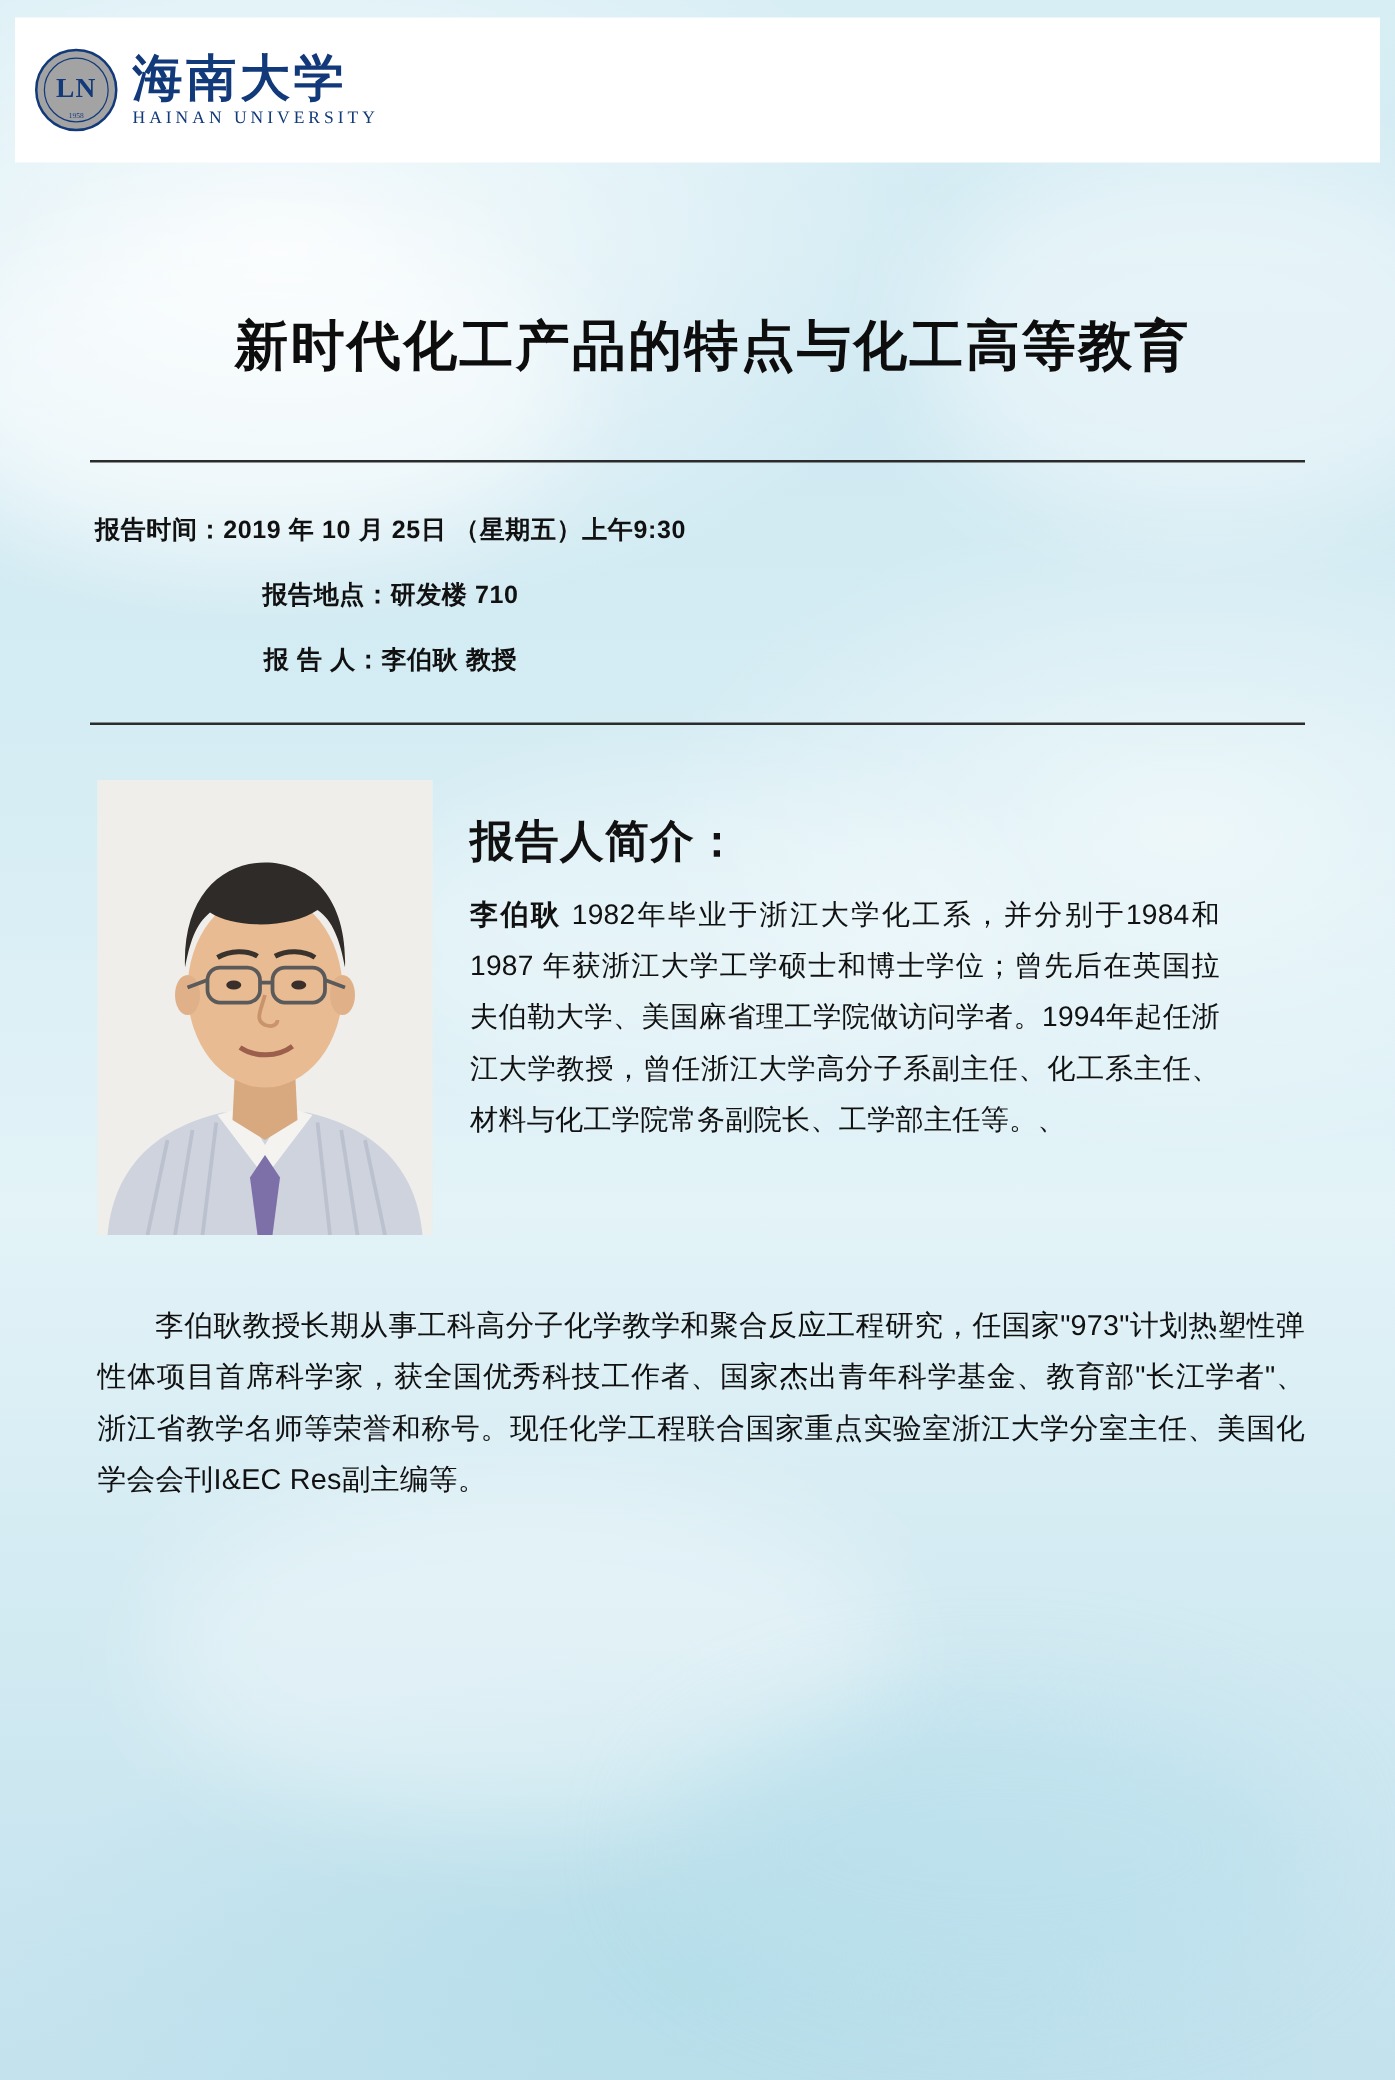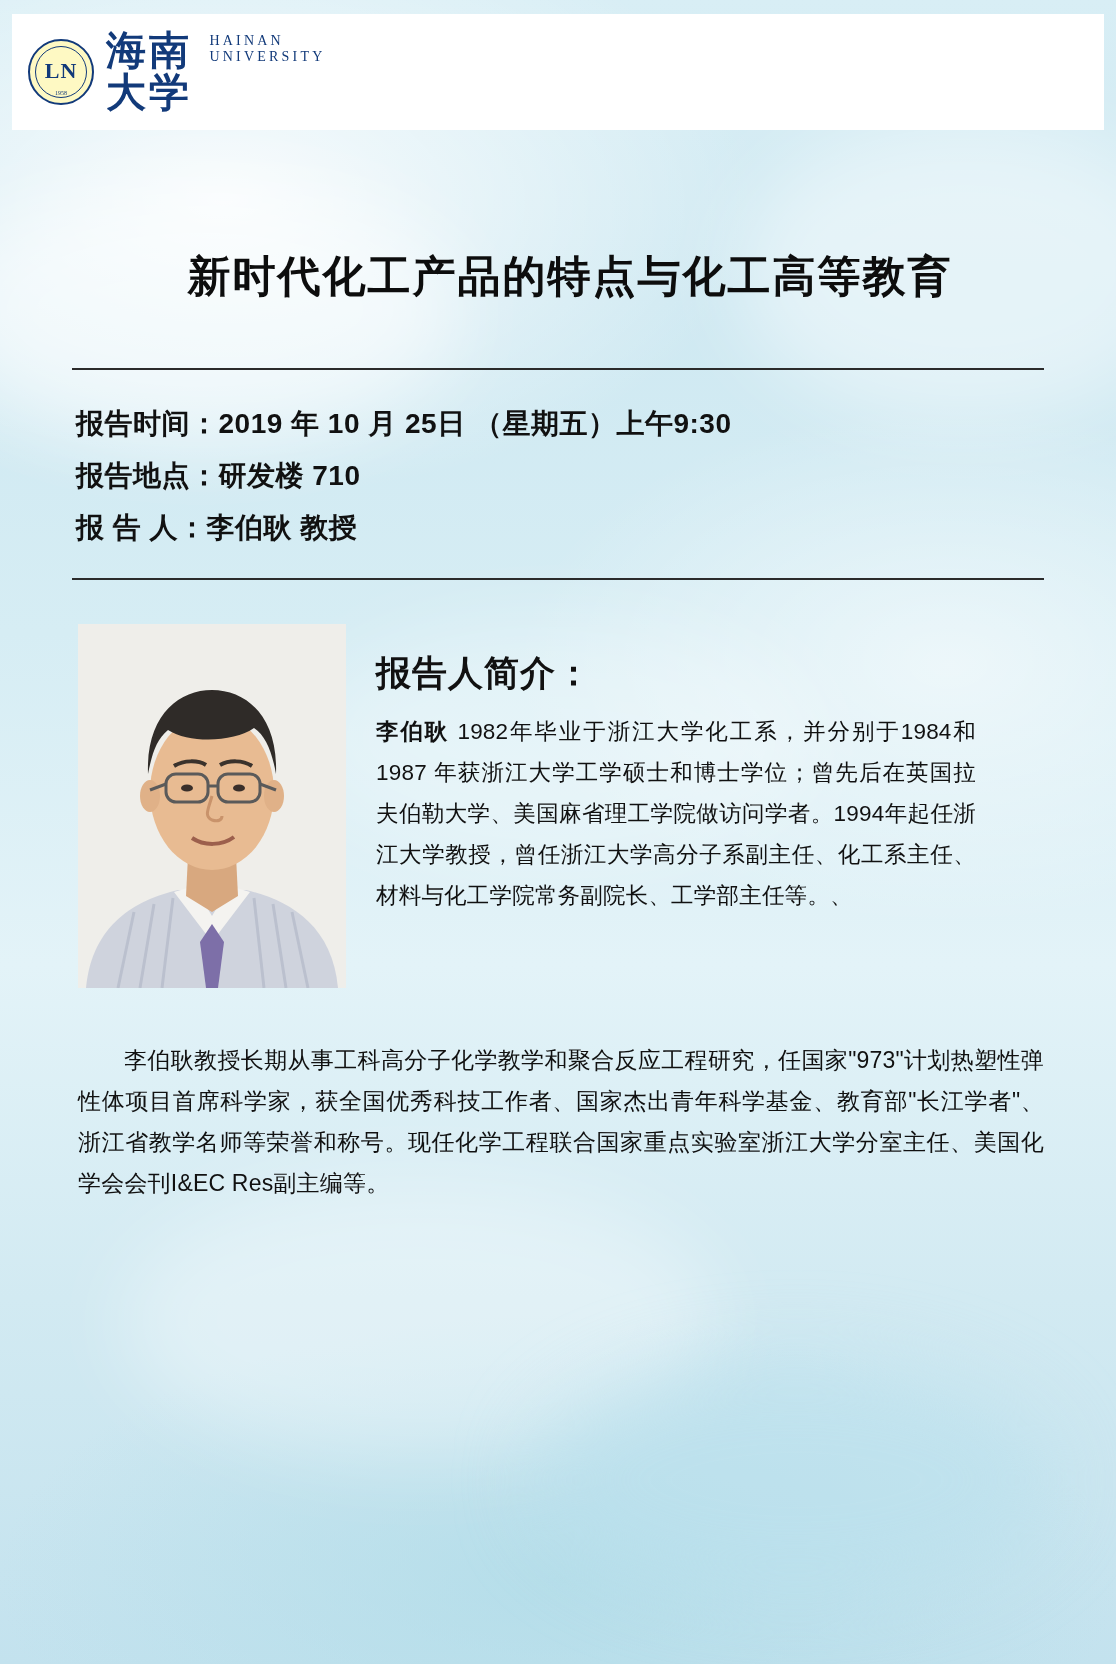--- a/index.html
+++ b/index.html
@@ -56,21 +56,21 @@
     width: 300px;
     flex: 0 0 auto;
   }
   .seal {
     width: 62px;
     height: 62px;
     border-radius: 50%;
     border: 2px solid #123a7a;
     position: relative;
     flex: 0 0 auto;
-    background: #fef9c3;
+    background: #a3a3a3;
   }
   .seal::before {
     content: "";
     position: absolute;
     left: 5px; top: 5px; right: 5px; bottom: 5px;
     border-radius: 50%;
     border: 1px solid #123a7a;
   }
   .seal-mono {
     position: absolute;
@@ -87,21 +87,21 @@
     position: absolute;
     left: 0; right: 0; bottom: 7px;
     text-align: center;
     font-size: 6px;
     color: #123a7a;
     font-family: "Liberation Serif", serif;
   }
   .univ-block {
     margin-left: 12px;
     display: flex;
-    flex-direction: row;
+    flex-direction: column;
     justify-content: space-between;
   }
   .univ-cn {
     font-family: "Liberation Serif", serif;
     font-size: 40px;
     font-weight: bold;
     color: #123a7a;
     letter-spacing: 3px;
     line-height: 1.05;
   }
@@ -153,26 +153,27 @@
   .rule-bottom { top: 578px; }
 
   
   .info {
     position: absolute;
     left: 76px;
     top: 398px;
     z-index: 3;
   }
   .info-row {
-    font-size: 28px;
+    font-size: 20px;
     font-weight: bold;
     color: #111111;
     line-height: 52px;
     white-space: nowrap;
     letter-spacing: 0.5px;
+    text-align: center;
   }
   .info-label { display: inline; }
   .info-value { display: inline; }
 
   
   .photo {
     position: absolute;
     left: 78px;
     top: 624px;
     width: 268px;

